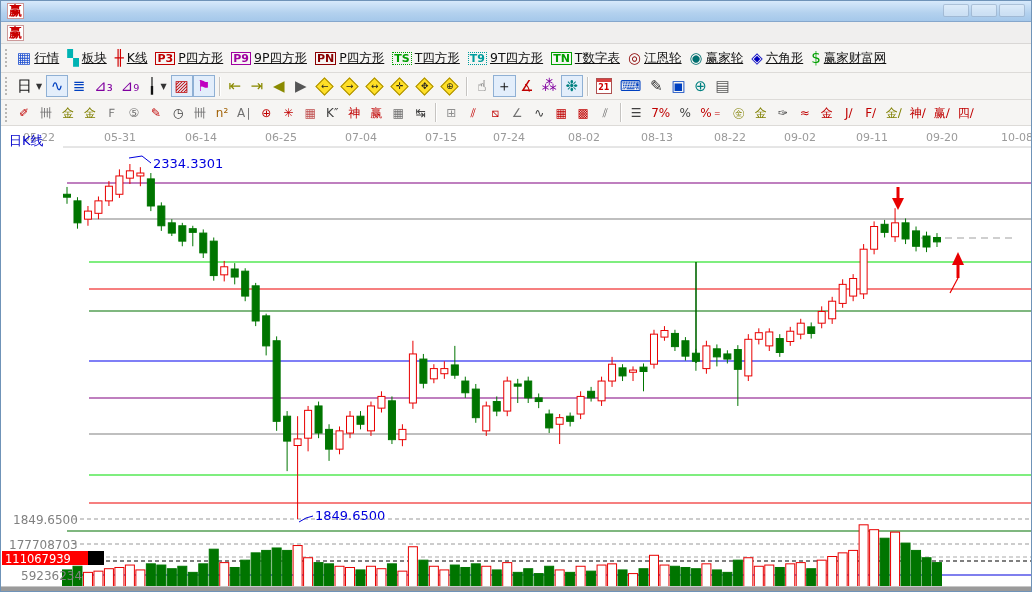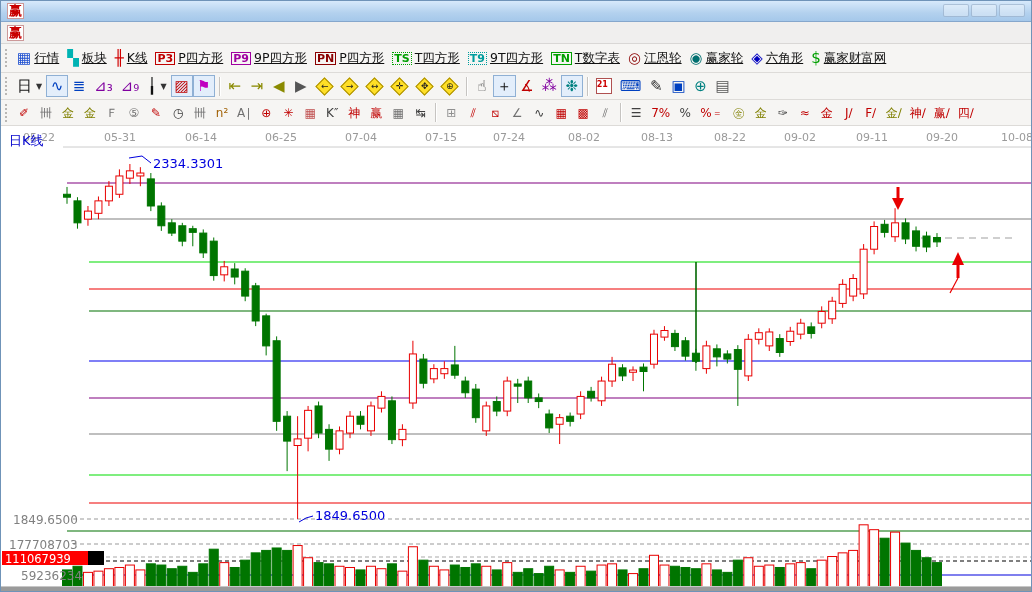--- a/index.html
+++ b/index.html
@@ -28,21 +28,21 @@
   .tbtn { height:22px; min-width:22px; display:flex; align-items:center; justify-content:center; gap:3px; padding:0 3px; border:1px solid transparent; cursor:default; }
   .tbtn.active { border-color:#8fb0d4; background:#e3eefb; }
   .g { font-size:15px; line-height:1; font-family:"DejaVu Sans","DejaVu Sans Mono",sans-serif; }
   .g.small { font-size:12px; }
   .boxg { font-size:11px; font-weight:bold; border:1px solid; padding:0px 1px; line-height:11px; }
   .boxg.dashed { border-style:dotted; }
   .lbl { font-size:12.5px; color:#111; white-space:nowrap;text-decoration:underline; }
   .drop { font-size:8px; color:#333; margin-left:1px; }
   .diamond { width:13px; height:13px; background:#ffdf26; border:1px solid #a88d00; transform:rotate(45deg); display:flex; align-items:center; justify-content:center; margin:0 2px; }
   .diamond .dg { transform:rotate(-45deg); font-size:9px; color:#222; line-height:1; }
-  .cal { width:16px; height:16px; border:1px solid #b05050; background:#fff; display:flex; flex-direction:row; }
+  .cal { width:16px; height:16px; border:1px solid #b05050; background:#fff; display:flex; flex-direction:column; }
   .cal i { height:4px; background:#d94040; display:block; }
   .cal b { font-style:normal; font-size:8px; color:#c00; text-align:center; line-height:11px; }
 
   
   .chart-area { position:relative; flex:1 1 auto; background:#fff; overflow:hidden; }
   .klabel { position:absolute; left:8px; top:6px; font-size:13px; color:#0000cc; z-index:3; }
   svg.chart { position:absolute; left:0; top:0; }
   .watermark { position:absolute; right:0px; bottom:0px; font-size:31px; font-weight:bold; color:rgba(224,40,40,.82); letter-spacing:5px; white-space:nowrap; z-index:4; font-family:"DejaVu Serif","Liberation Serif",serif; }
   .bottom-edge { position:absolute; left:0; bottom:0; width:100%; height:5px; background:#9a9a9a; border-top:1px solid #c7c7c7; z-index:2; }
 </style>

